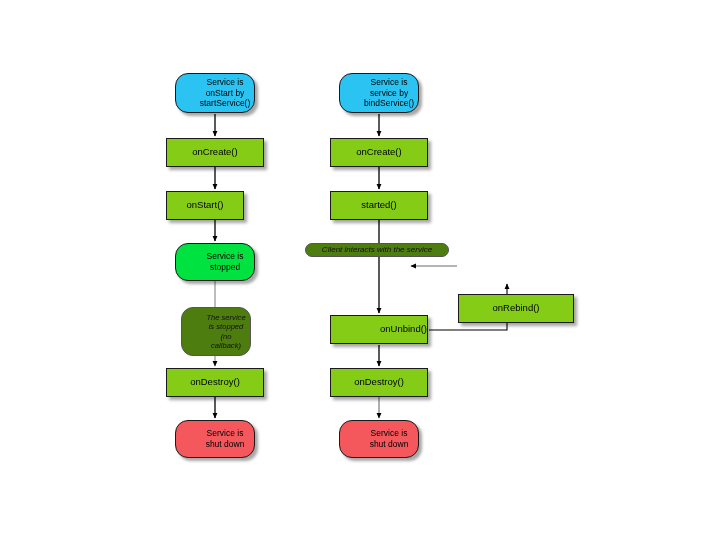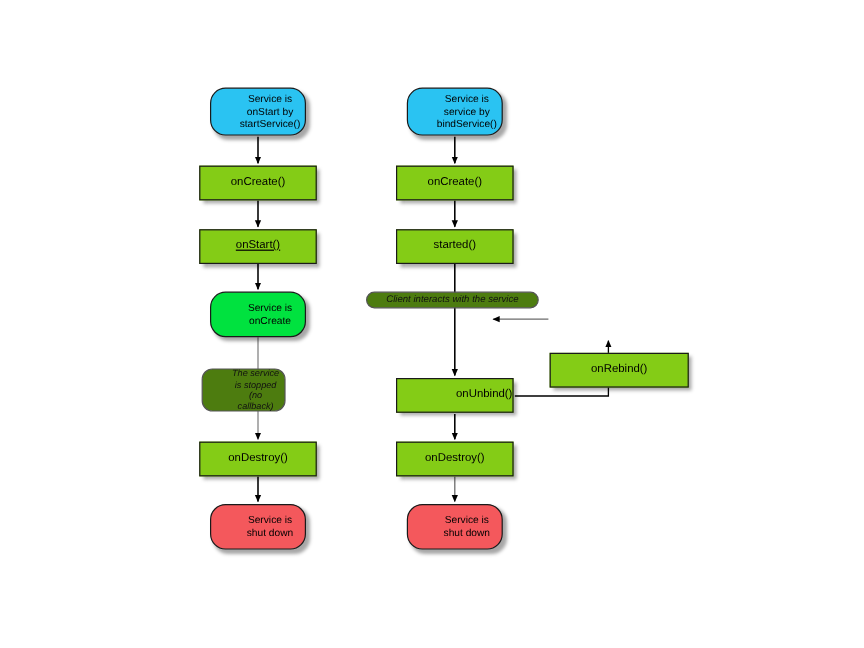--- a/index.html
+++ b/index.html
@@ -129,32 +129,32 @@
       <span class="lbl">Service is</span>
       <span class="lbl">onStart by</span>
       <span class="lbl">startService()</span>
     </div>
   </div>
 
   <div class="node box" style="left:166px; top:138px; width:98px; height:29px;">
     <span>onCreate()</span>
   </div>
 
-  <div class="node box" style="left:166px; top:191px; width:98px; height:29px;text-decoration:underline;">
+  <div class="node box" style="left:166px; top:191px; width:78px; height:29px;">
     <span>onStart()</span>
   </div>
 
   <div class="node capsule green" style="left:175px; top:243px; width:80px; height:38px;">
     <div>
       <span class="lbl">Service is</span>
-      <span class="lbl">onCreate</span>
-    </div>
-  </div>
-
-  <div class="node note" style="left:168px; top:307px; width:70px; height:36px;">
+      <span class="lbl">stopped</span>
+    </div>
+  </div>
+
+  <div class="node note" style="left:181px; top:307px; width:70px; height:49px;border-radius:12px;">
     <div>
       <span class="lbl">The service</span>
       <span class="lbl">is stopped</span>
       <span class="lbl">(no callback)</span>
     </div>
   </div>
 
   <div class="node box" style="left:166px; top:368px; width:98px; height:29px;">
     <span>onDestroy()</span>
   </div>

